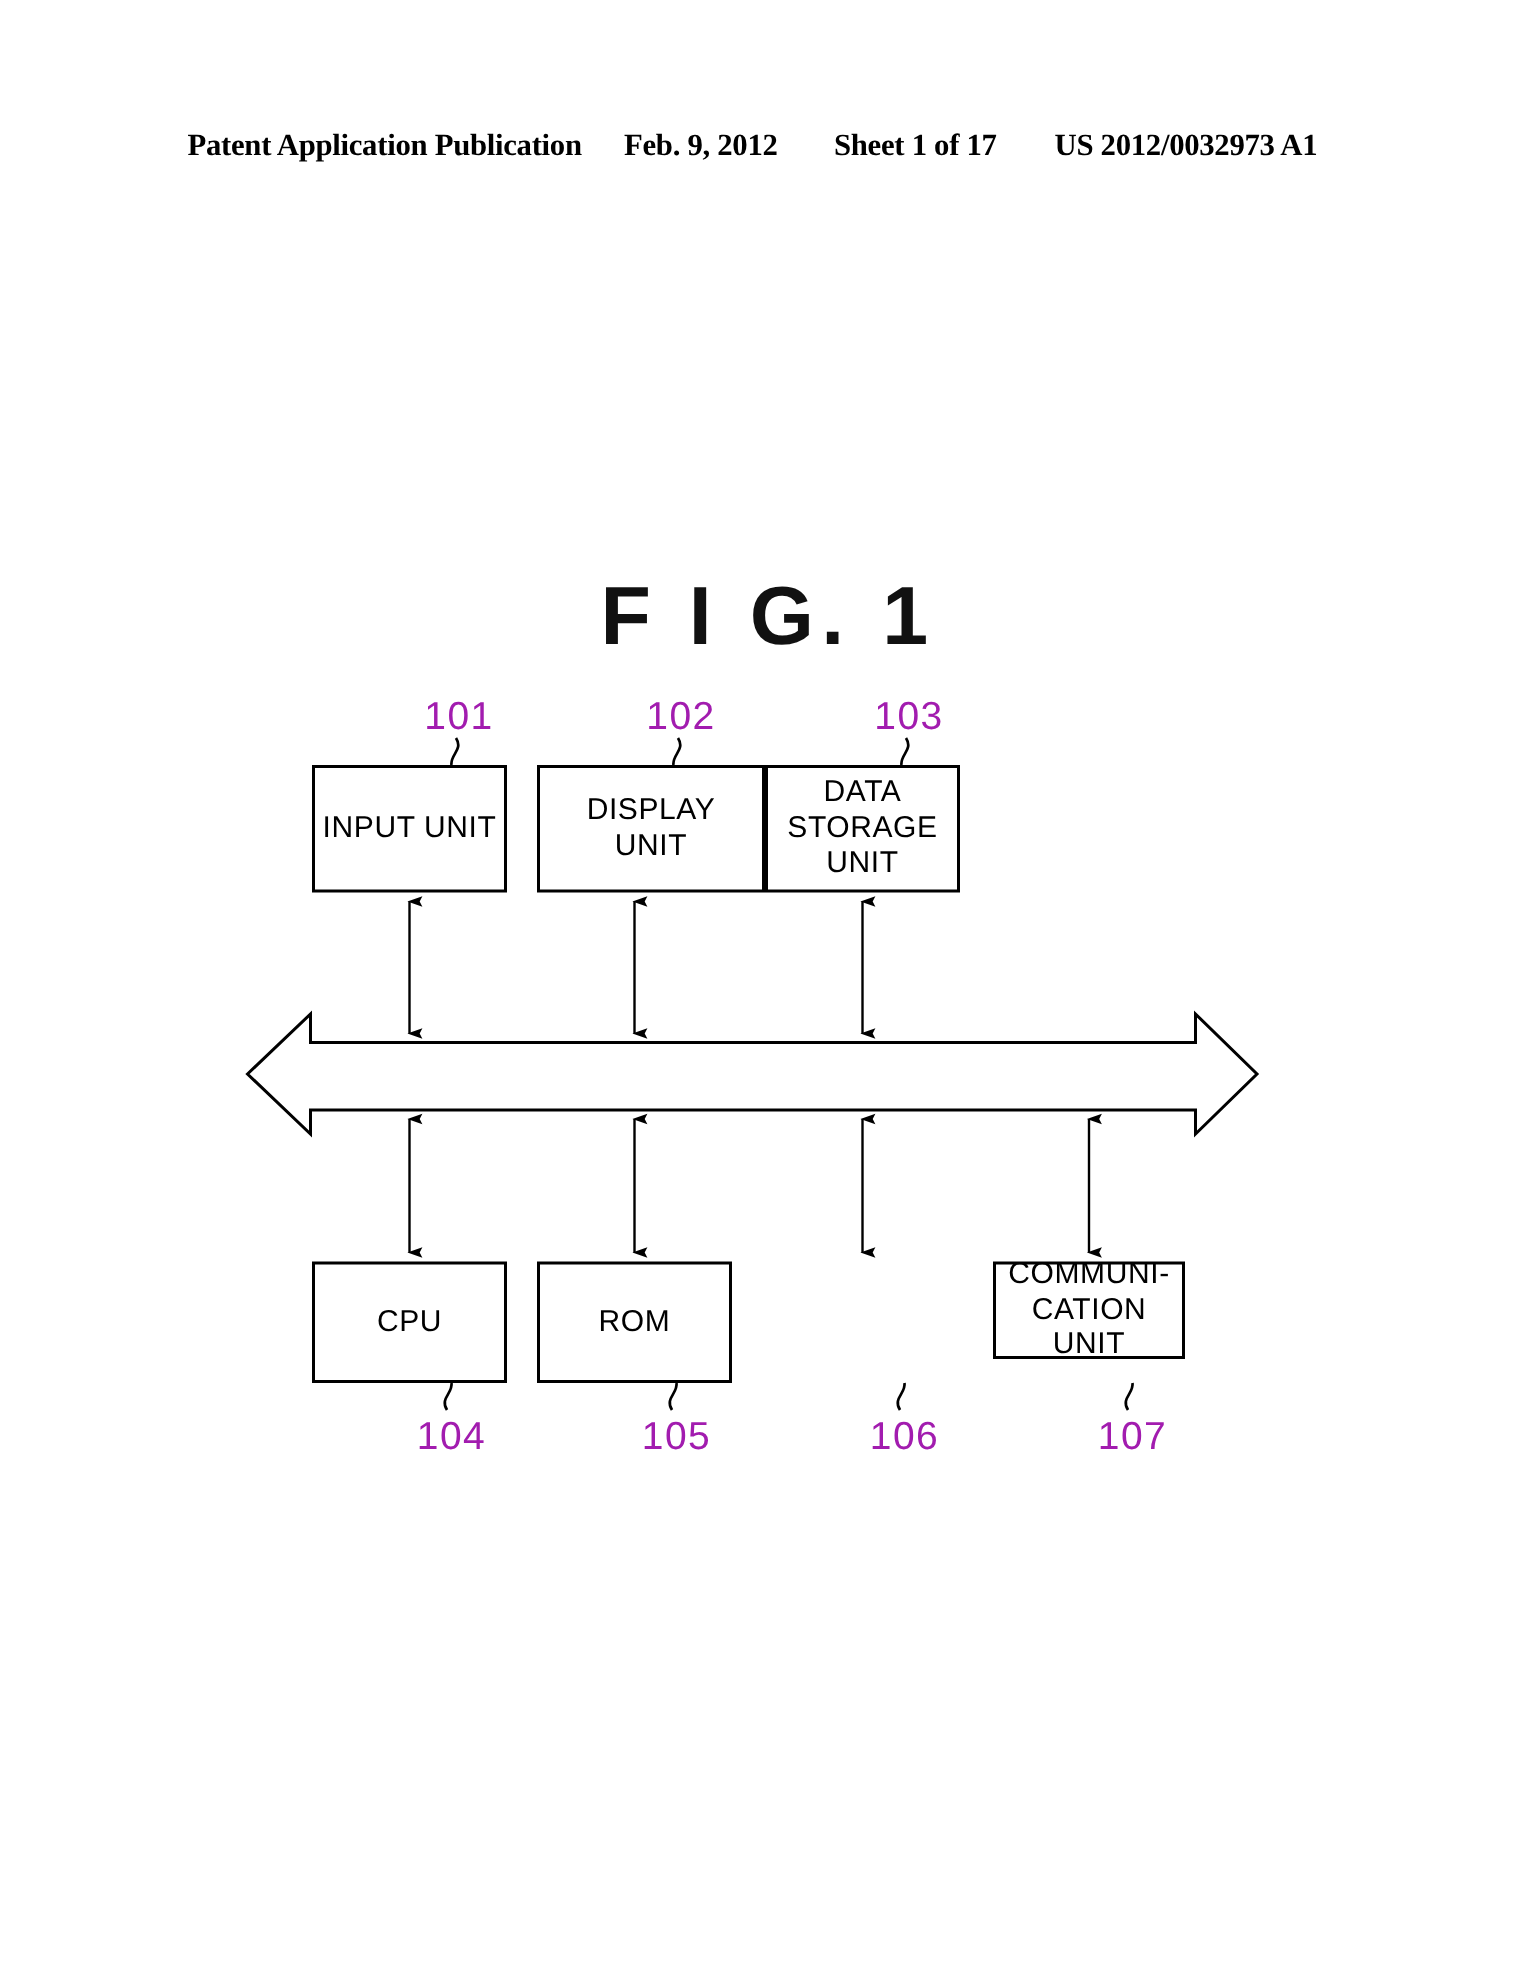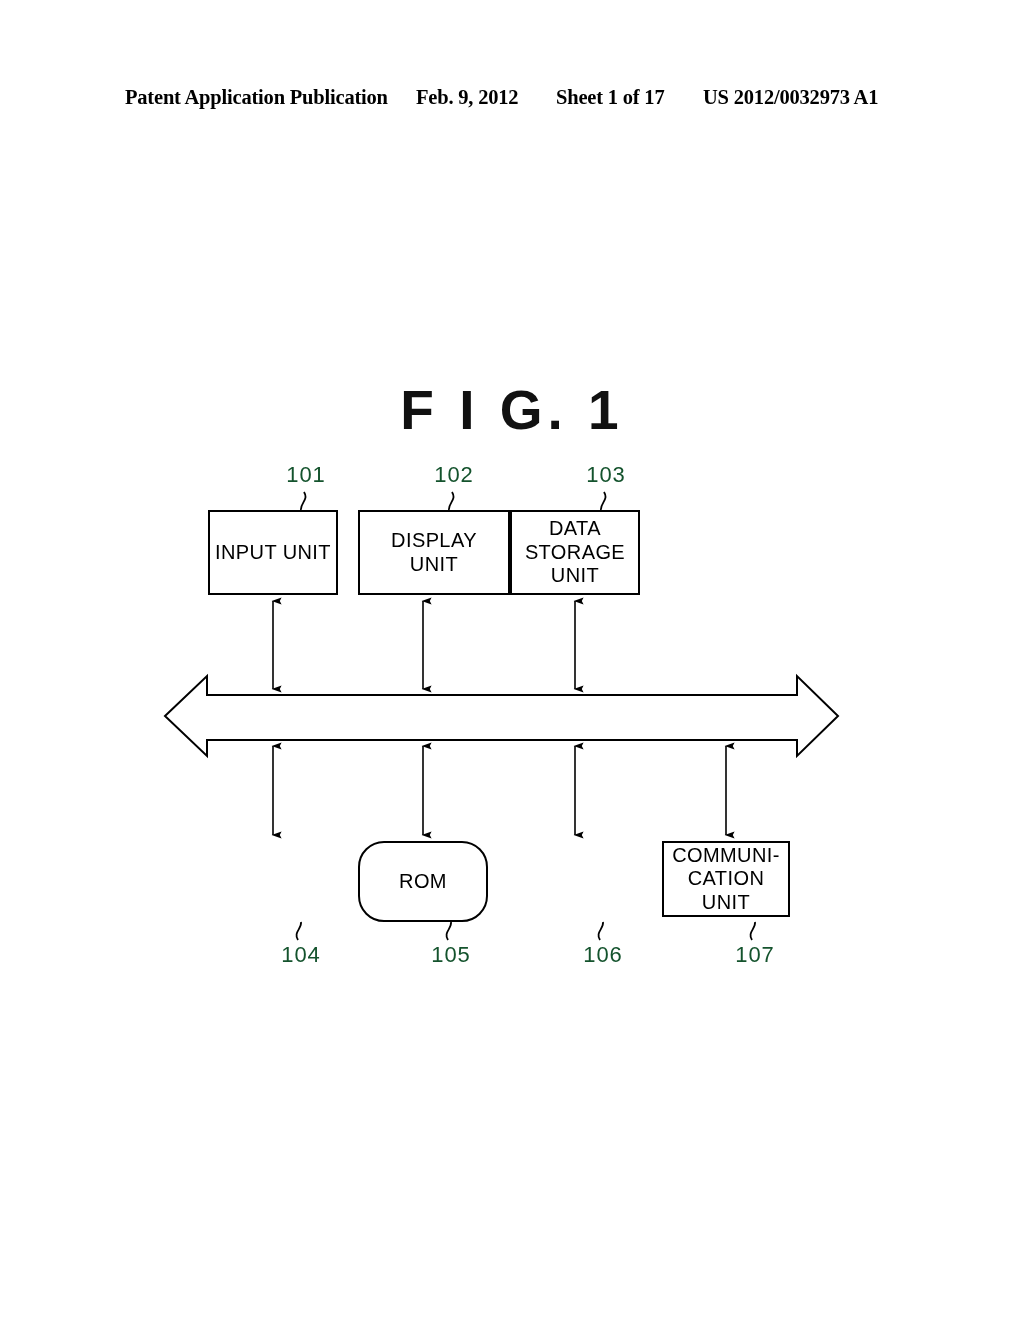--- a/index.html
+++ b/index.html
@@ -80,23 +80,23 @@
     line-height: 1.18;
     letter-spacing: 0.4px;
     color: #000;
     white-space: pre-line;
   }
 
   
   .ref-num {
     position: absolute;
     font-family: "Liberation Sans", sans-serif;
-    font-size: 22px;
+    font-size: 26px;
     letter-spacing: 1px;
-    color: #14532d;
+    color: #a21caf;
     text-align: center;
     width: 70px;
   }
 </style>
 </head>
 <body>
 
 <div id="patent-header">
   <span class="hdr-pub">Patent Application Publication</span>
   <span class="hdr-date">Feb. 9, 2012</span>
@@ -149,24 +149,27 @@
   <div class="unit-box" style="left:358px; top:510px; width:152px; height:85px;">
     <span>DISPLAY
 UNIT</span>
   </div>
   <div class="unit-box" style="left:510px; top:510px; width:130px; height:85px;">
     <span>DATA
 STORAGE
 UNIT</span>
   </div>
 
-  <div class="unit-box" style="left:358px; top:841px; width:130px; height:81px;border-radius:26px;">
+  <div class="unit-box" style="left:208px; top:841px; width:130px; height:81px;">
+    <span>CPU</span>
+  </div>
+  <div class="unit-box" style="left:358px; top:841px; width:130px; height:81px;">
     <span>ROM</span>
   </div>
-  <div class="unit-box" style="left:662px; top:841px; width:128px; height:76px;">
+  <div class="unit-box" style="left:662px; top:841px; width:128px; height:65px;">
     <span>COMMUNI-
 CATION
 UNIT</span>
   </div>
 
   <div class="ref-num" style="left:266px; top:942px;">104</div>
   <div class="ref-num" style="left:416px; top:942px;">105</div>
   <div class="ref-num" style="left:568px; top:942px;">106</div>
   <div class="ref-num" style="left:720px; top:942px;">107</div>
 

